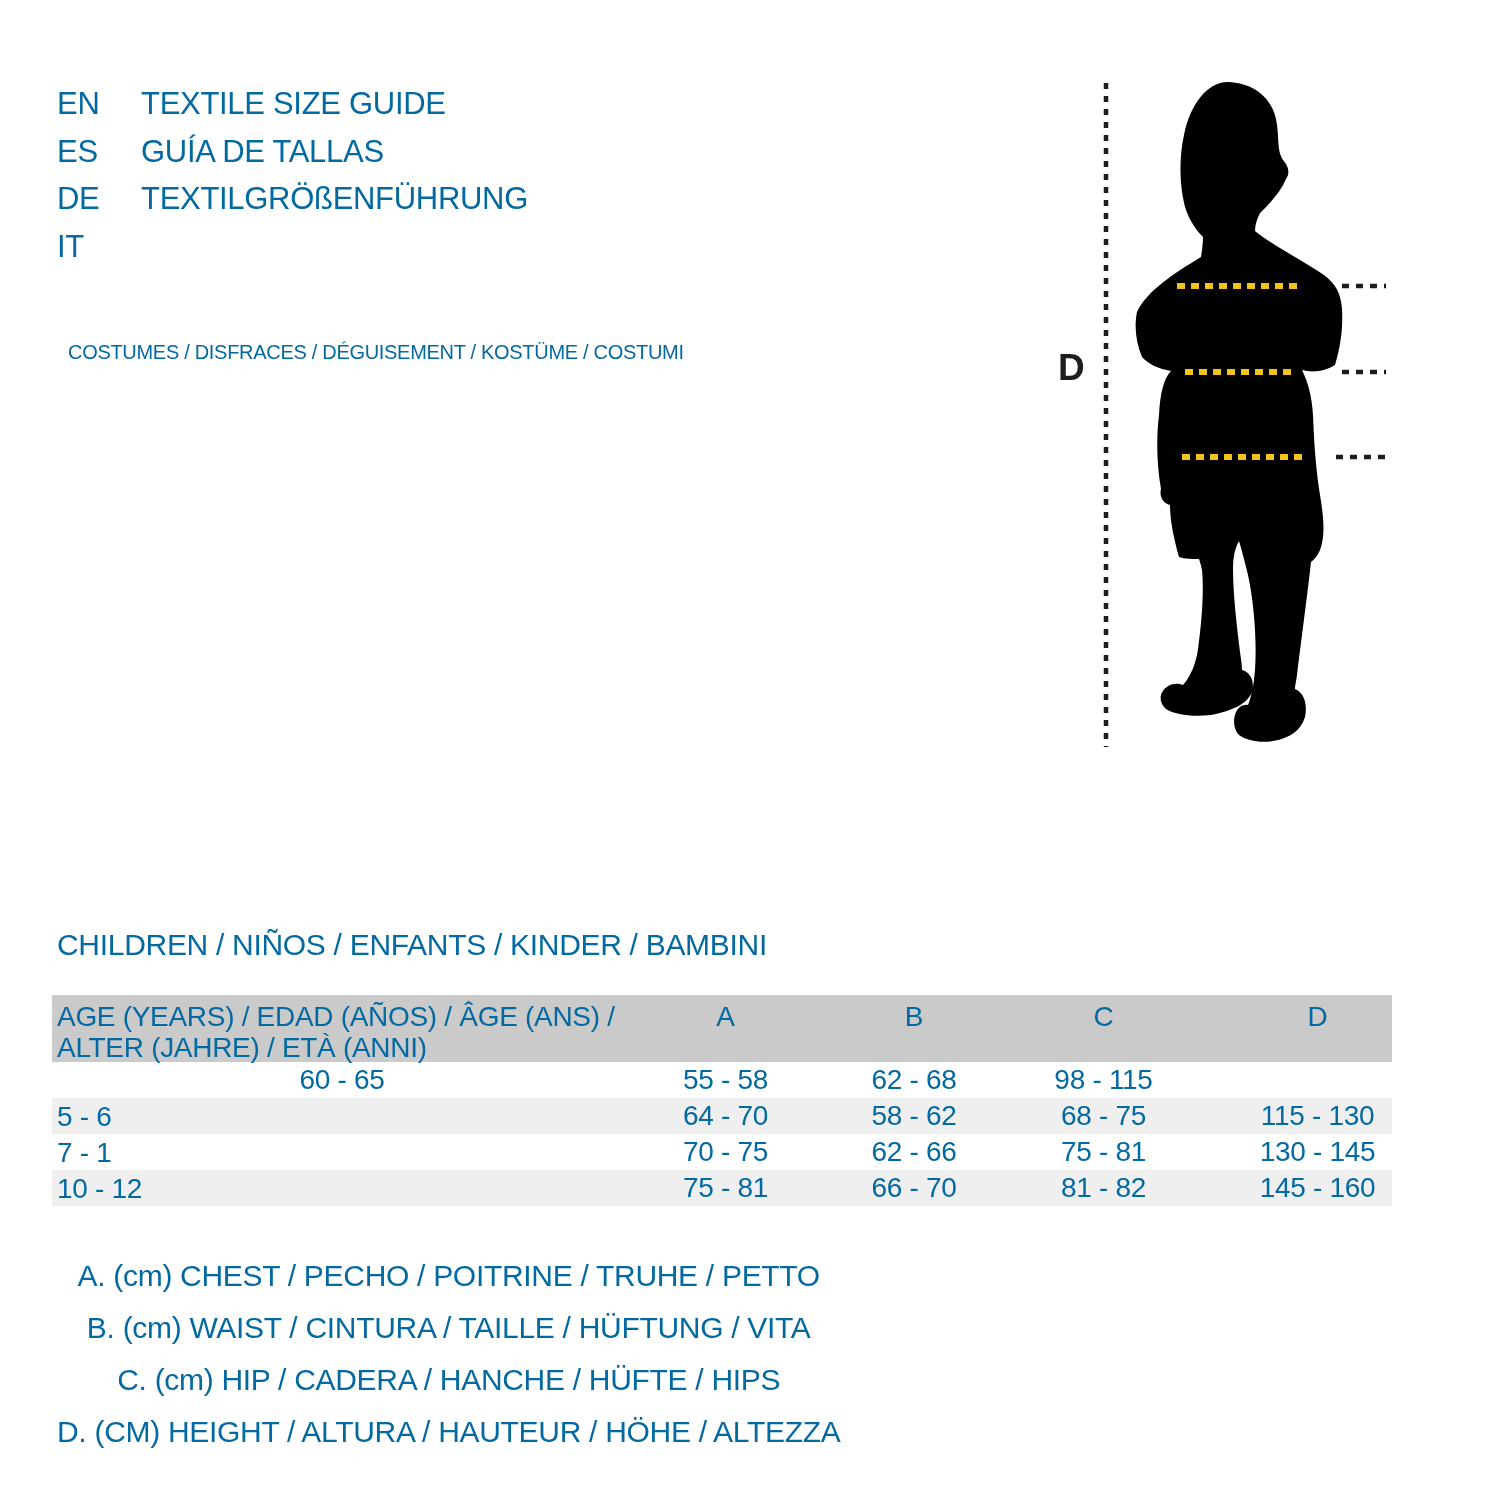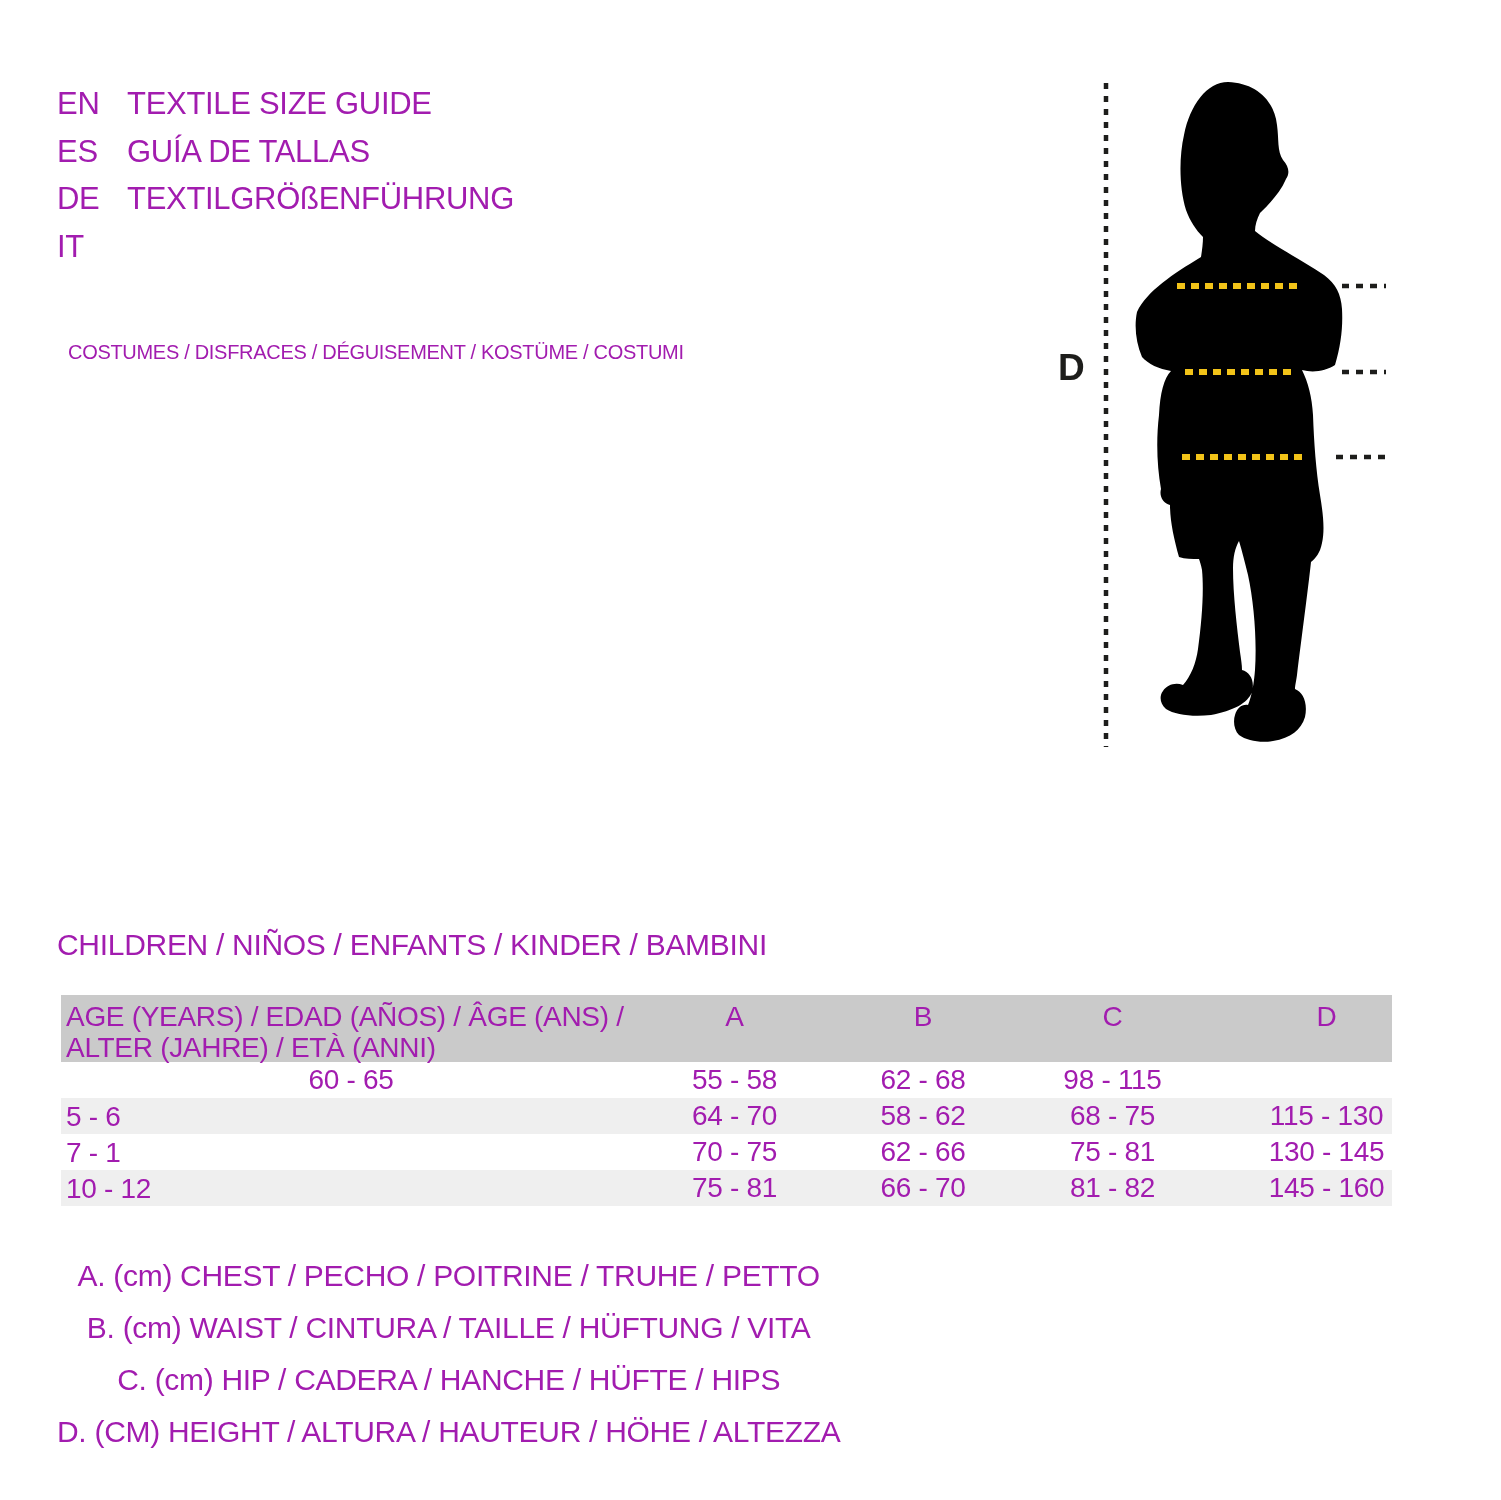--- a/index.html
+++ b/index.html
@@ -1,42 +1,42 @@
 <!DOCTYPE html>
 <html><head>
 <meta charset="utf-8">
 <style>
   html,body{margin:0;padding:0;background:#ffffff;}
   .page{
     position:relative;
     width:1392px;height:1500px;
     background:#ffffff;
     font-family:"Liberation Sans", sans-serif;
-    color:#a21caf;
+    color:#0369a1;
     overflow:hidden;
     letter-spacing:-0.3px;
   }
   
   .lang-list{position:absolute;left:57px;top:80px;}
   .lang-row{display:flex;line-height:47.5px;font-size:31px;}
   .lang-code{width:70px;flex:0 0 70px;}
-  .lang-label{white-space:nowrap;}
+  .lang-label{white-space:nowrap;margin-left:14px;}
   
   .category-title{
     position:absolute;left:68px;top:341px;
     font-size:20px;font-weight:normal;white-space:nowrap;
   }
   
   .figure-wrap{position:absolute;left:1050px;top:75px;width:400px;height:680px;}
   .figure-wrap svg{display:block;width:100%;height:100%;}
   .fig-letter{font-family:"Liberation Sans",sans-serif;font-weight:bold;font-size:37px;fill:#1d1d1b;}
   
   .section-title{position:absolute;left:57px;top:928px;font-size:30px;white-space:nowrap;}
   
-  .size-table{position:absolute;left:61px;top:995px;width:1385px;font-size:28px;}
+  .size-table{position:absolute;left:52px;top:995px;width:1385px;font-size:28px;}
   .t-row{display:grid;grid-template-columns:580px 187px 190px 189px 239px;align-items:center;}
   .t-header{background:#cacaca;height:67px;align-items:start;}
   .t-header .cell{padding-top:6px;}
   .cell-age{padding-left:5px;text-align:left;line-height:31px;}
   .cell-val{text-align:center;}
   .t-data{height:36px;}
   .t-data.alt{background:#efefef;}
   
   .legend{position:absolute;left:57px;top:1250px;font-size:30px;text-align:center;}
   .legend-item{line-height:52px;white-space:nowrap;}

